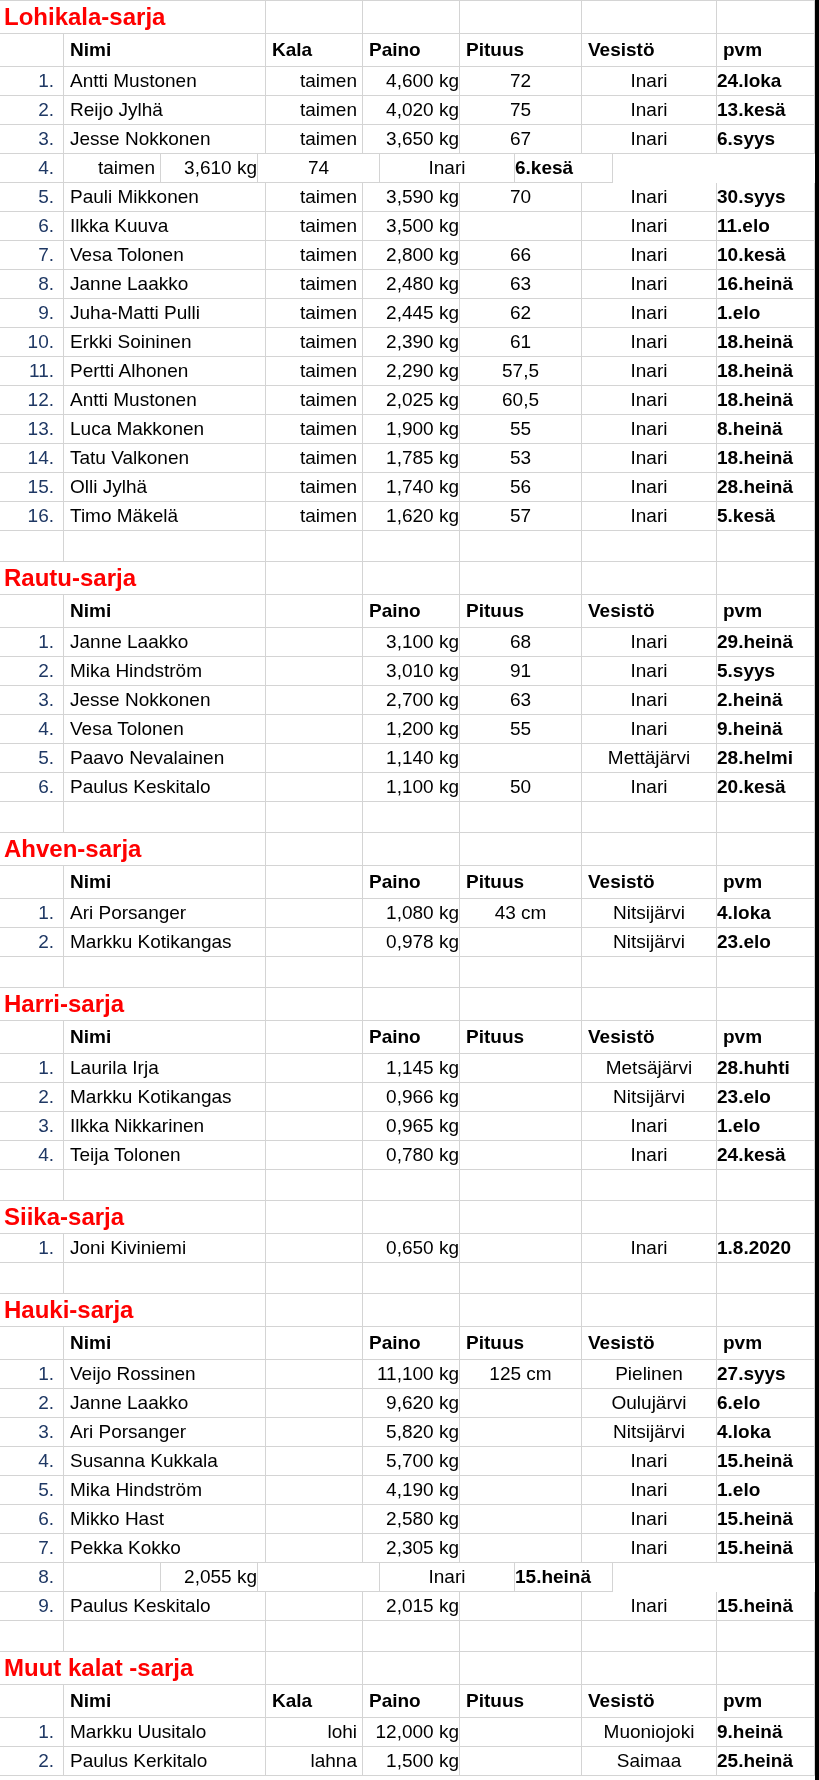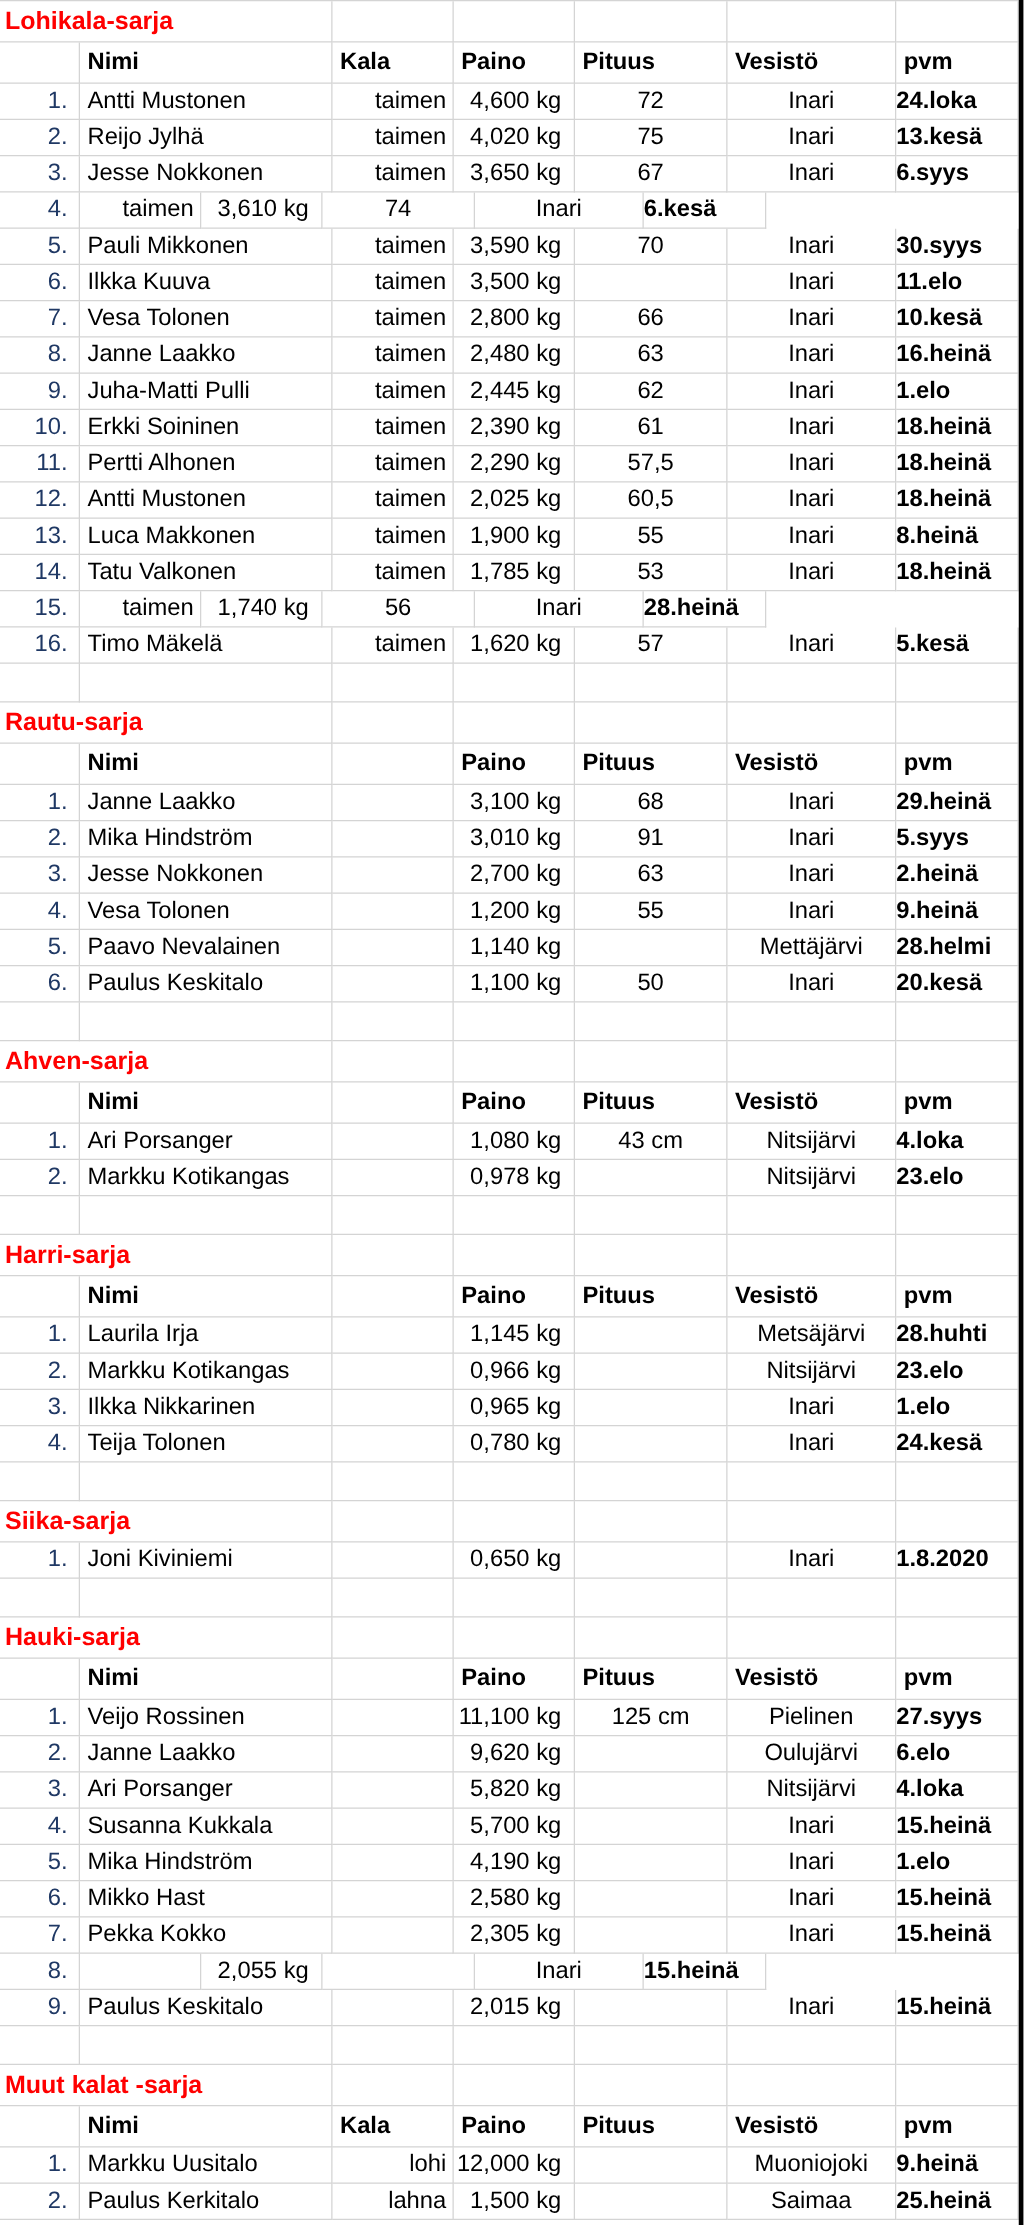--- a/index.html
+++ b/index.html
@@ -29,30 +29,30 @@
     box-sizing:border-box;
     border-right:1px solid var(--grid);
     border-bottom:1px solid var(--grid);
     font-size:19px;
     white-space:nowrap;
     overflow:hidden;
   }
   .c0{width:64px;text-align:right;padding-right:9px;}
   .c1{width:202px;text-align:left;padding-left:6px;}
   .c2{width:97px;text-align:right;padding-right:5px;}
-  .c3{width:97px;text-align:right;padding-right:10px;}
+  .c3{width:97px;text-align:right;}
   .c4{width:122px;text-align:center;}
   .c5{width:135px;text-align:center;}
   .c6{width:98px;text-align:left;font-weight:bold;}
   .row-data .c0{color:var(--rank);}
   .ctitle{
     width:266px;
     color:var(--red);
     font-weight:bold;
-    font-size:20px;
+    font-size:24px;
     text-align:left;
     padding-left:4px;
   }
   .row-header .cell{
     font-weight:bold;
     text-align:left;
     padding:0 0 0 6px;
     color:var(--ink);
   }
   #edge-strip{
@@ -202,20 +202,21 @@
         <div class="cell c0">14.</div>
         <div class="cell c1">Tatu Valkonen</div>
         <div class="cell c2">taimen</div>
         <div class="cell c3">1,785 kg</div>
         <div class="cell c4">53</div>
         <div class="cell c5">Inari</div>
         <div class="cell c6">18.heinä</div>
       </div>
       <div class="row row-data">
         <div class="cell c0">15.</div>
+        <div class="cell c1">Olli Jylhä</div>
         <div class="cell c2">taimen</div>
         <div class="cell c3">1,740 kg</div>
         <div class="cell c4">56</div>
         <div class="cell c5">Inari</div>
         <div class="cell c6">28.heinä</div>
       </div>
       <div class="row row-data">
         <div class="cell c0">16.</div>
         <div class="cell c1">Timo Mäkelä</div>
         <div class="cell c2">taimen</div>

